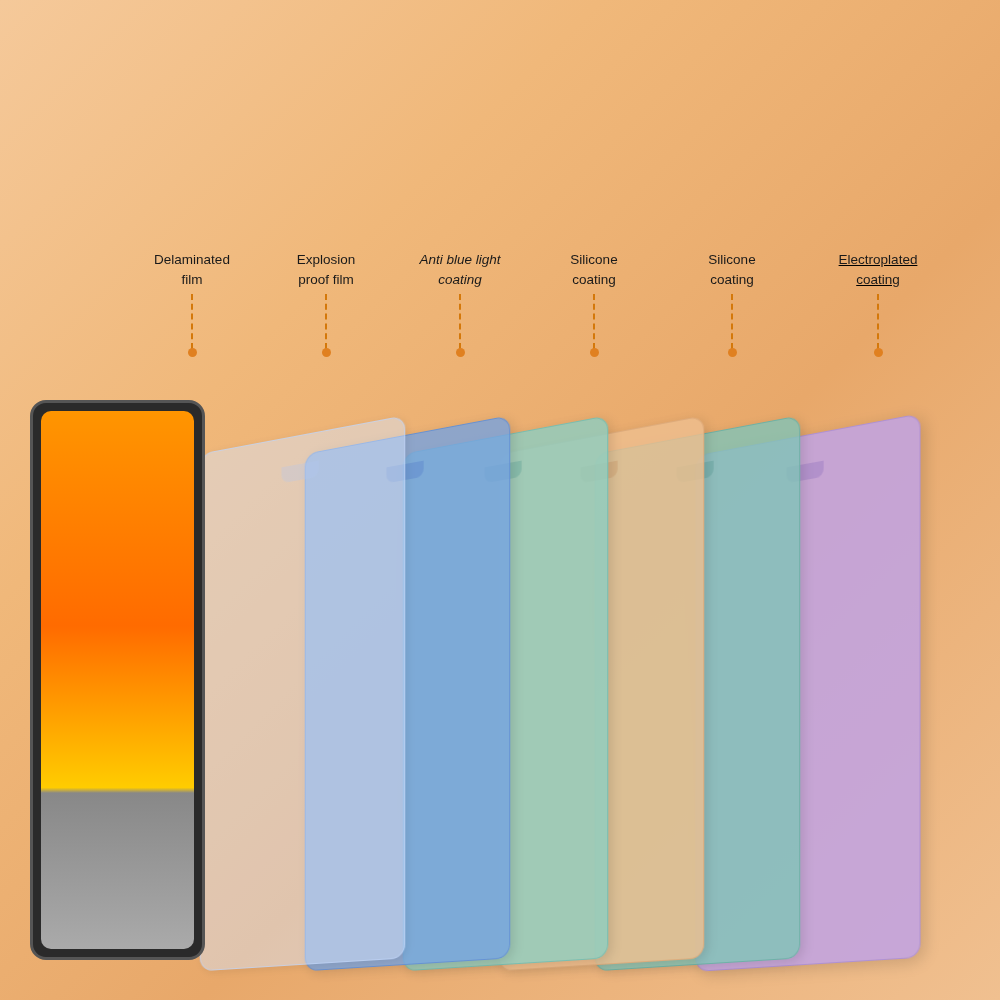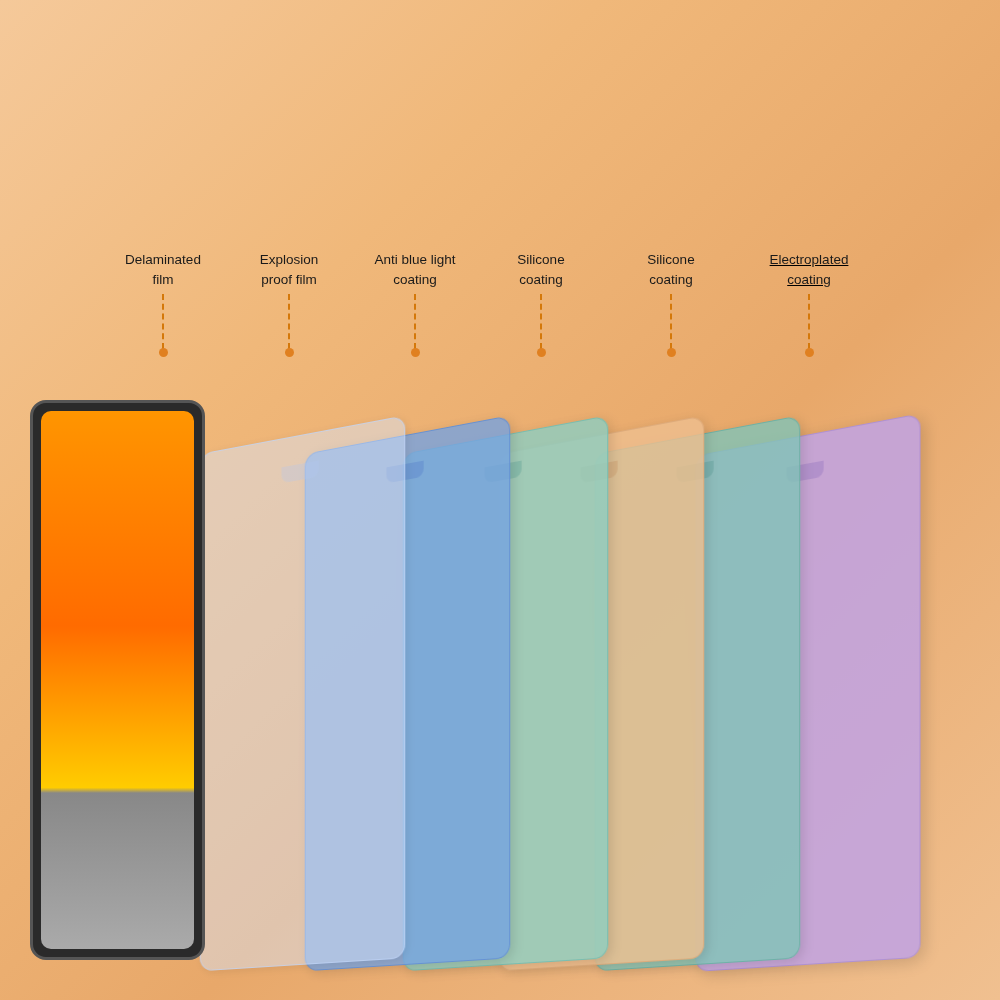--- a/index.html
+++ b/index.html
@@ -82,35 +82,35 @@
       font-size: 10px;
     }
 
     .labels-absolute {
       position: absolute;
       top: 250px;
       left: 0;
       width: 1000px;
       display: flex;
       justify-content: flex-start;
-      padding-left: 85px;
-      gap: 8px;
+      padding-left: 114px;
+      gap: 16px;
       z-index: 100;
     }
 
     .label-col {
       display: flex;
       flex-direction: column;
       align-items: center;
       width: 100px;
     }
 
     .label-col:nth-child(1) { margin-left: 20px; }
     .label-col:nth-child(2) { margin-left: 10px; }
-    .label-col:nth-child(3) { margin-left: 10px; }
+    .label-col:nth-child(3) { margin-left: 10px; font-style: italic; }
     .label-col:nth-child(4) { margin-left: 5px; }
     .label-col:nth-child(5) { margin-left: 5px; }
     .label-col:nth-child(6) { margin-left: 20px; text-decoration: underline; }
 
     .lbl-text {
       font-size: 13.5px;
       color: #1a1a1a;
       text-align: center;
       line-height: 1.45;
       font-weight: 400;

